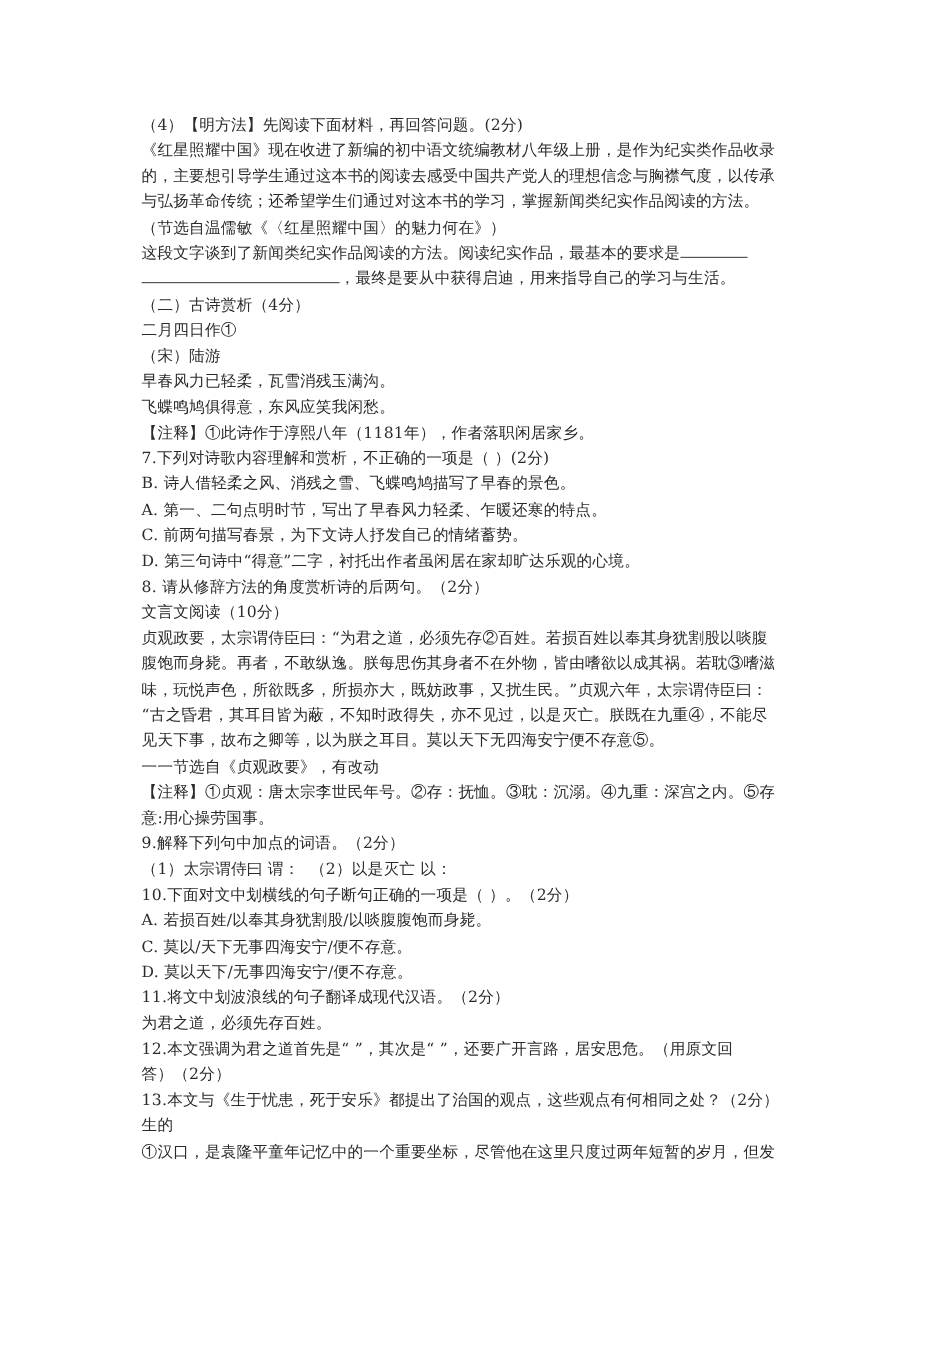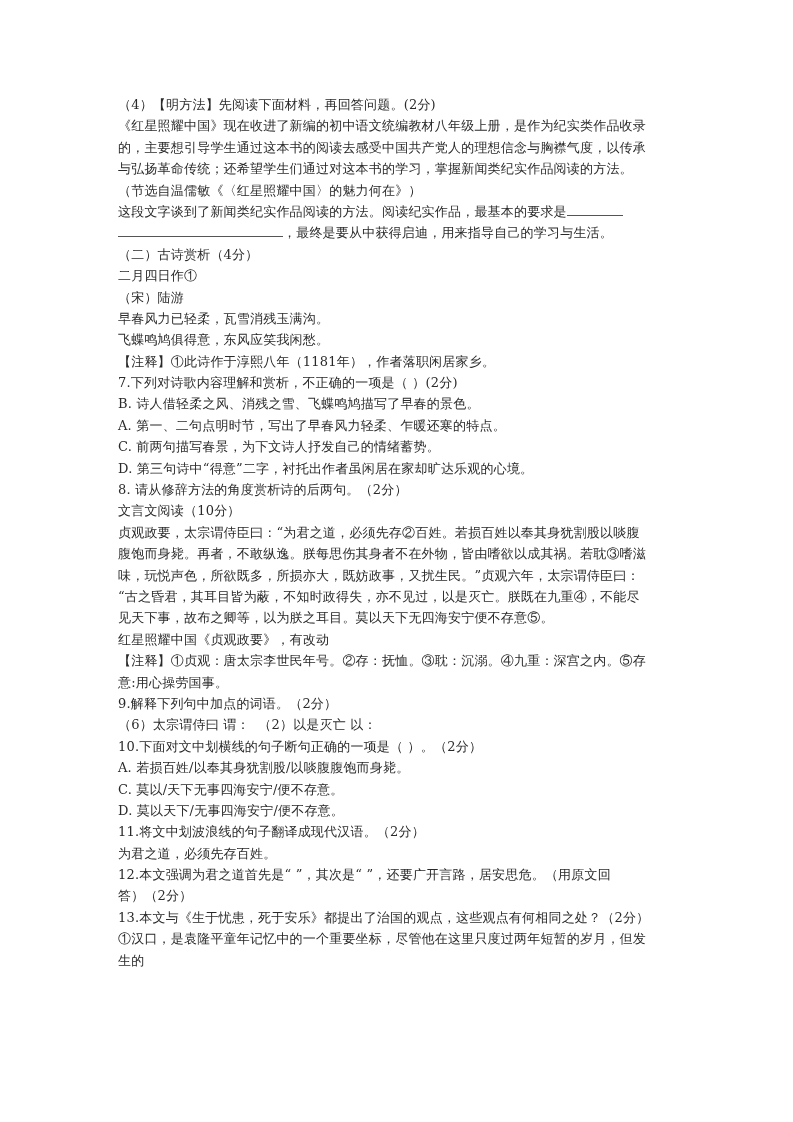--- a/index.html
+++ b/index.html
@@ -39,30 +39,30 @@
   <div class="line">C. 前两句描写春景，为下文诗人抒发自己的情绪蓄势。</div>
   <div class="line">D. 第三句诗中“得意”二字，衬托出作者虽闲居在家却旷达乐观的心境。</div>
   <div class="line">8. 请从修辞方法的角度赏析诗的后两句。（2分）</div>
 
   <div class="line">文言文阅读（10分）</div>
   <div class="line">贞观政要，太宗谓侍臣曰：“为君之道，必须先存②百姓。若损百姓以奉其身犹割股以啖腹</div>
   <div class="line">腹饱而身毙。再者，不敢纵逸。朕每思伤其身者不在外物，皆由嗜欲以成其祸。若耽③嗜滋</div>
   <div class="line">味，玩悦声色，所欲既多，所损亦大，既妨政事，又扰生民。”贞观六年，太宗谓侍臣曰：</div>
   <div class="line">“古之昏君，其耳目皆为蔽，不知时政得失，亦不见过，以是灭亡。朕既在九重④，不能尽</div>
   <div class="line">见天下事，故布之卿等，以为朕之耳目。莫以天下无四海安宁便不存意⑤。</div>
-  <div class="line">红星照耀中国《贞观政要》，有改动</div>
+  <div class="line">一一节选自《贞观政要》，有改动</div>
   <div class="line">【注释】①贞观：唐太宗李世民年号。②存：抚恤。③耽：沉溺。④九重：深宫之内。⑤存</div>
   <div class="line">意:用心操劳国事。</div>
   <div class="line">9.解释下列句中加点的词语。（2分）</div>
-  <div class="line" style="white-space:pre;">（6）太宗谓侍曰 谓：  （2）以是灭亡 以：</div>
+  <div class="line" style="white-space:pre;">（1）太宗谓侍曰 谓：  （2）以是灭亡 以：</div>
   <div class="line">10.下面对文中划横线的句子断句正确的一项是（ ）。（2分）</div>
   <div class="line">A. 若损百姓/以奉其身犹割股/以啖腹腹饱而身毙。</div>
   <div class="line">C. 莫以/天下无事四海安宁/便不存意。</div>
   <div class="line">D. 莫以天下/无事四海安宁/便不存意。</div>
   <div class="line">11.将文中划波浪线的句子翻译成现代汉语。（2分）</div>
   <div class="line">为君之道，必须先存百姓。</div>
   <div class="line">12.本文强调为君之道首先是“ ”，其次是“ ”，还要广开言路，居安思危。（用原文回</div>
   <div class="line">答）（2分）</div>
   <div class="line">13.本文与《生于忧患，死于安乐》都提出了治国的观点，这些观点有何相同之处？（2分）</div>
 
+  <div class="line">生的</div>
   <div class="line">①汉口，是袁隆平童年记忆中的一个重要坐标，尽管他在这里只度过两年短暂的岁月，但发</div>
-  <div class="line">生的</div>
 </div>
 
 </body></html>

